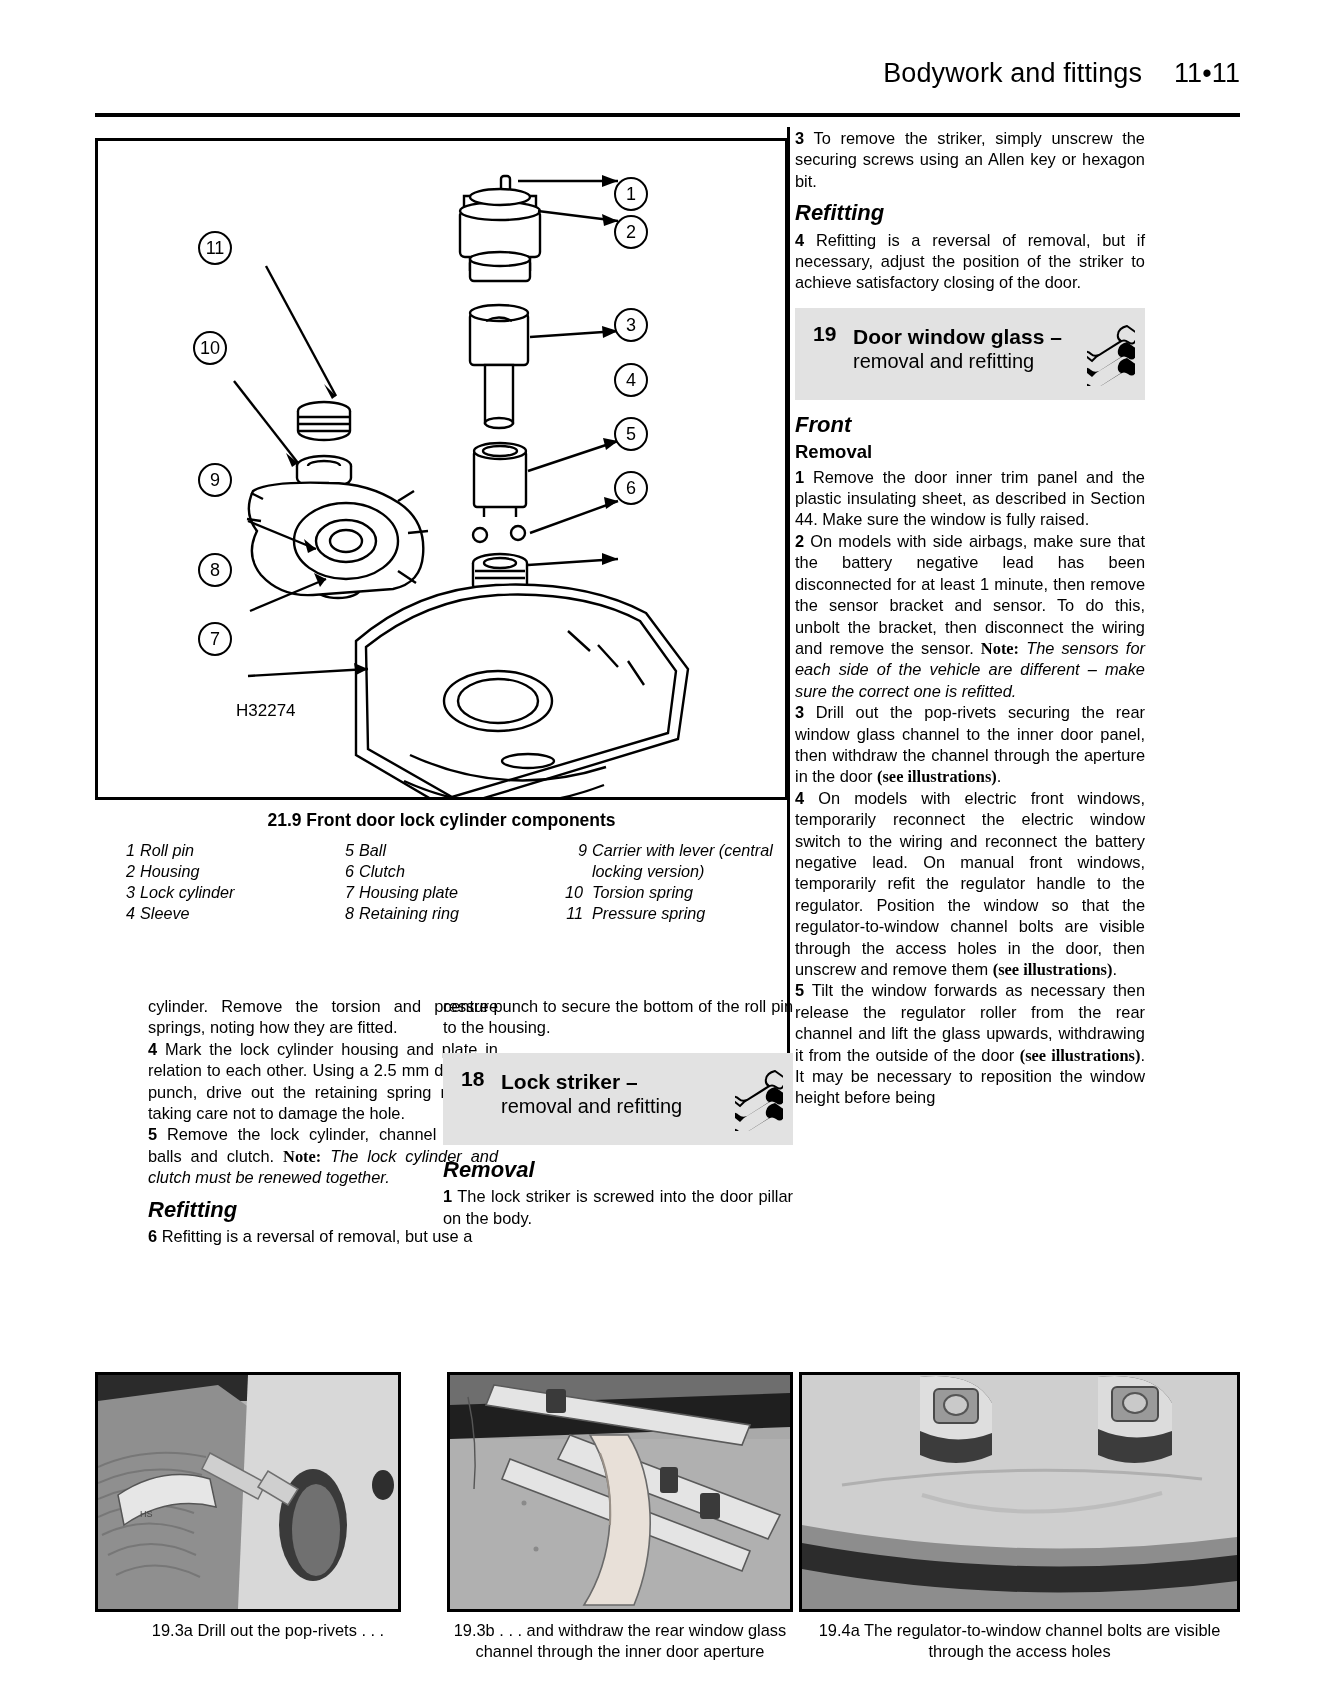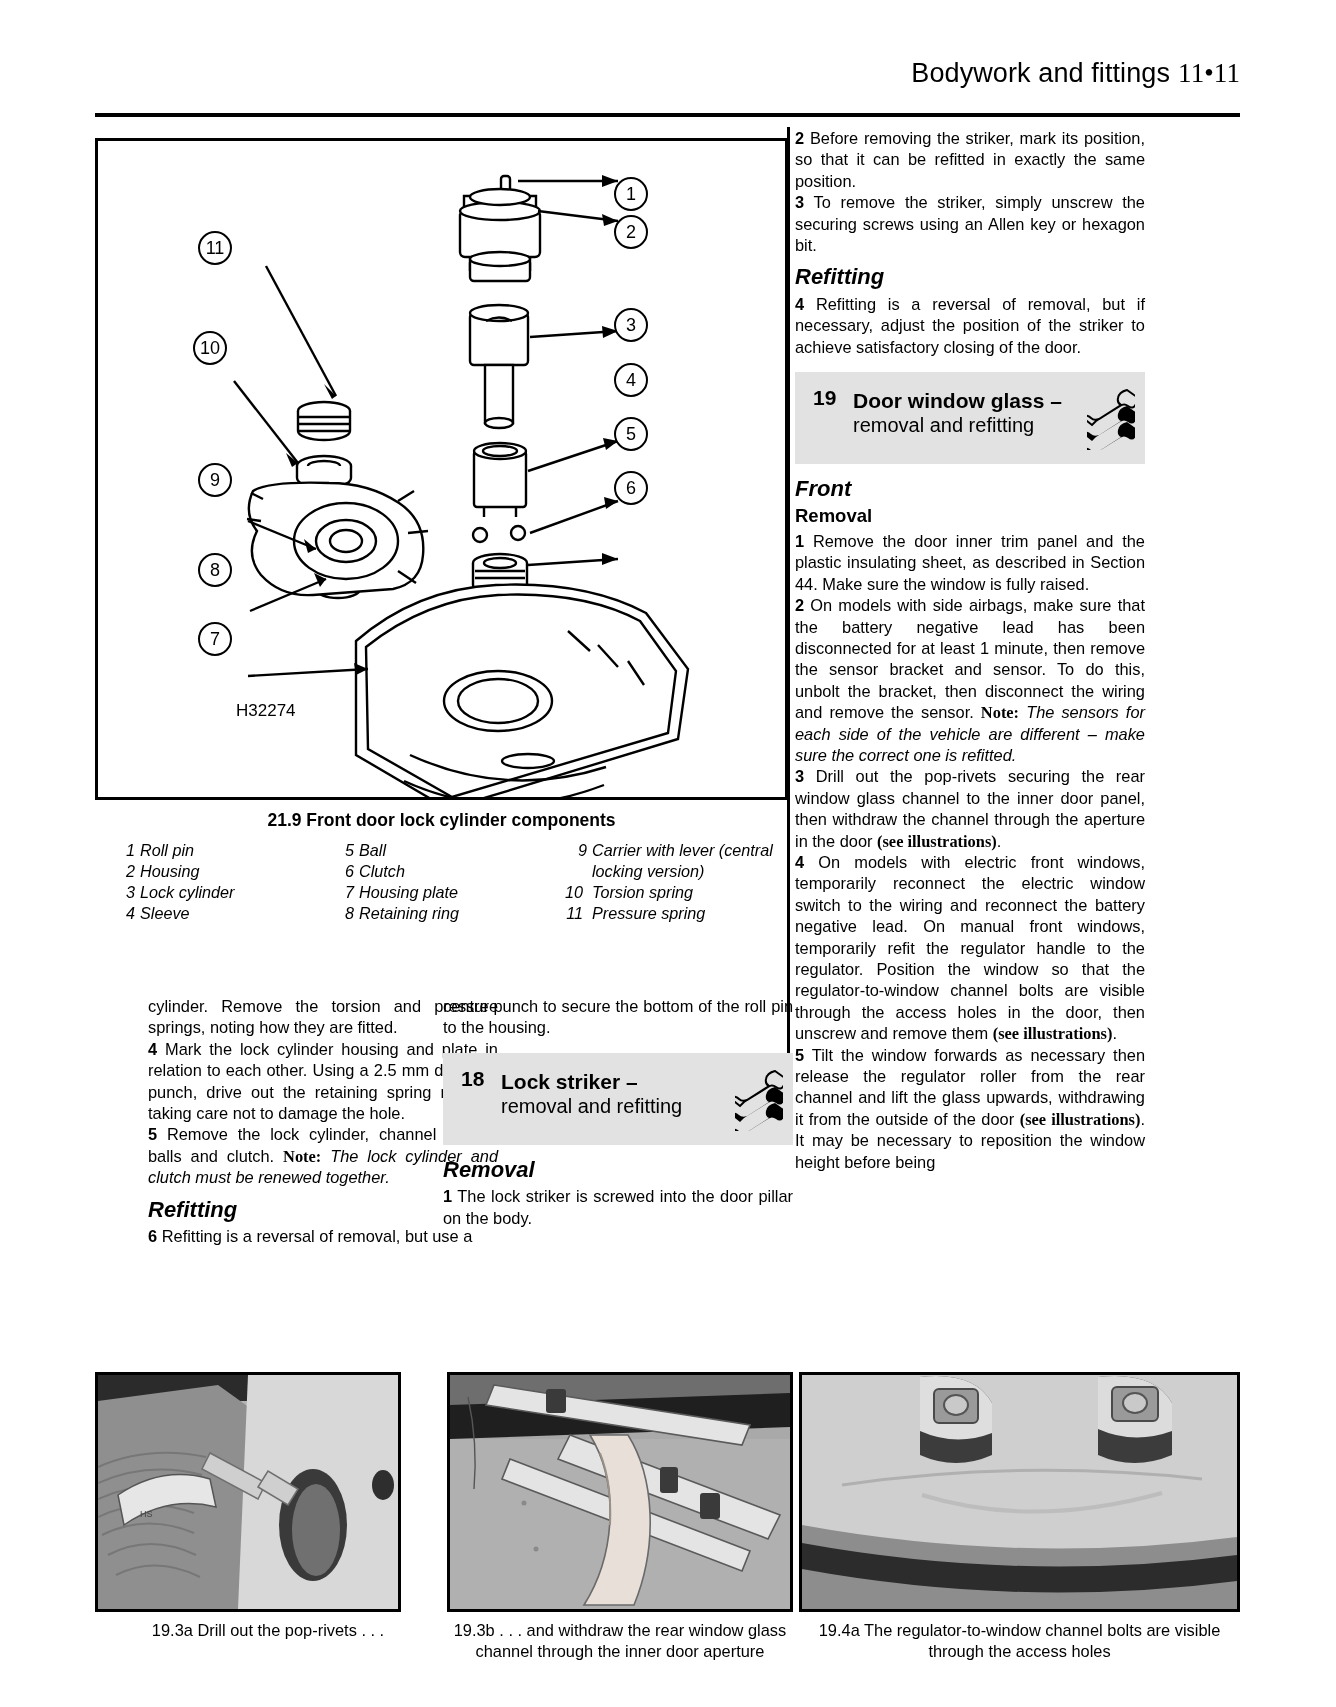--- a/index.html
+++ b/index.html
@@ -12,21 +12,21 @@
     position:relative;
     overflow:hidden;
   }
 
   
   .page-header{
     position:absolute; left:95px; top:58px; width:1145px;
     text-align:right;
     font-size:27px; font-weight:400; letter-spacing:0.1px;
   }
-  .page-header .pgnum{ margin-left:8px;font-family:Liberation Serif, serif; }
+  .page-header .pgnum{ margin-left:32px; }
 
   .header-rule{
     position:absolute; left:95px; top:113px; width:1145px; height:4px;
     background:#000;
   }
 
   
   .col{ position:absolute; }
   .col-left  { left:106px;  width:350px;margin-left:42px; }
   .col-mid   { left:443px; width:350px; }
@@ -291,21 +291,20 @@
         <path d="M40 36 q-8 2 -9 8 q-1 5 3 7 l-22 14 q-5 2 -8 -1 q-4 -4 -9 -1 l10 8 l4 -4 l24 -15 q4 -3 8 0 q5 4 8 -2 q3 -6 -2 -9 z"></path>
       </g>
     </svg>
   </div>
 
   <h3 class="sub">Removal</h3>
   <p><span class="stepno">1</span> <span>The lock striker is screwed into the door pillar on the body.</span></p>
 </div>
 
 <div class="col col-right bodytext" style="top:128px;">
-  <p><span class="stepno">2</span> <span>Before removing the striker, mark its position, so that it can be refitted in exactly the same position.</span></p>
   <p><span class="stepno">3</span> <span>To remove the striker, simply unscrew the securing screws using an Allen key or hexagon bit.</span></p>
   <h3 class="sub">Refitting</h3>
   <p><span class="stepno">4</span> <span>Refitting is a reversal of removal, but if necessary, adjust the position of the striker to achieve satisfactory closing of the door.</span></p>
 
   <div class="secbox">
     <span class="num">19</span>
     <div class="ttl">Door window glass –</div>
     <div class="sub">removal and refitting</div>
     <svg class="spanner" viewBox="0 0 48 64">
       <g stroke="#000" stroke-width="2" fill="none">

